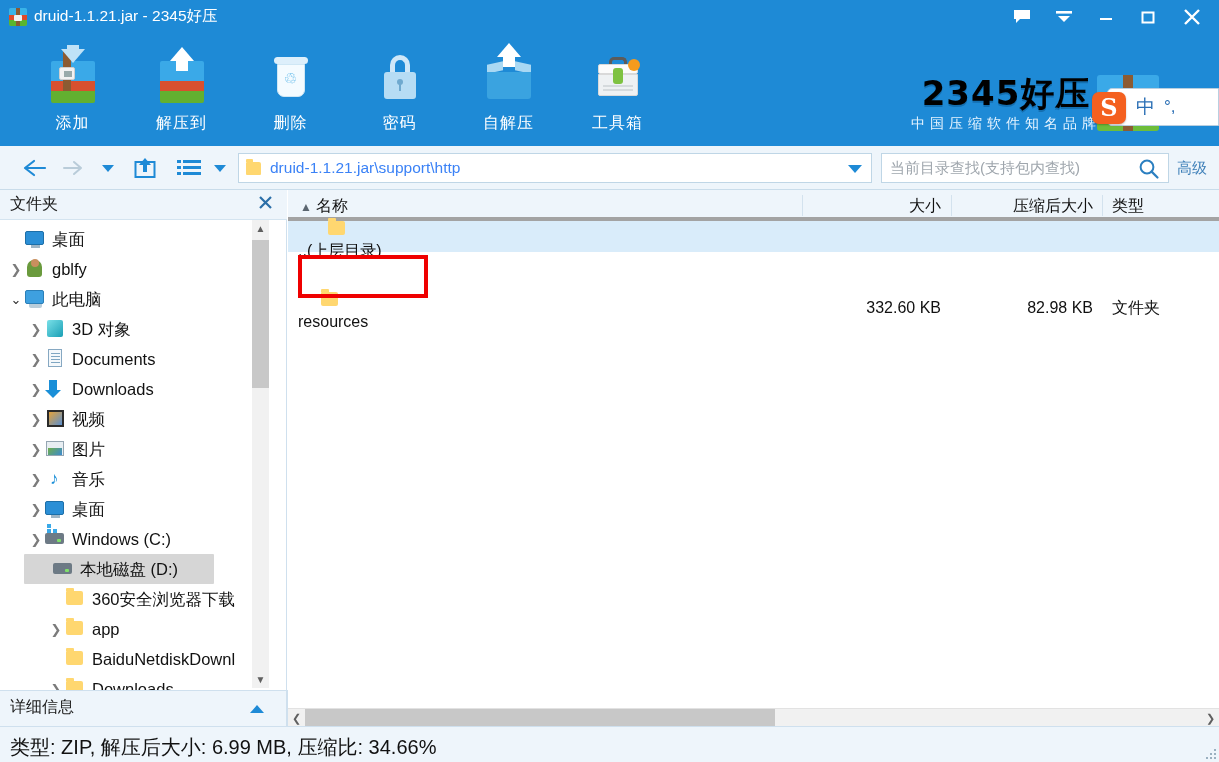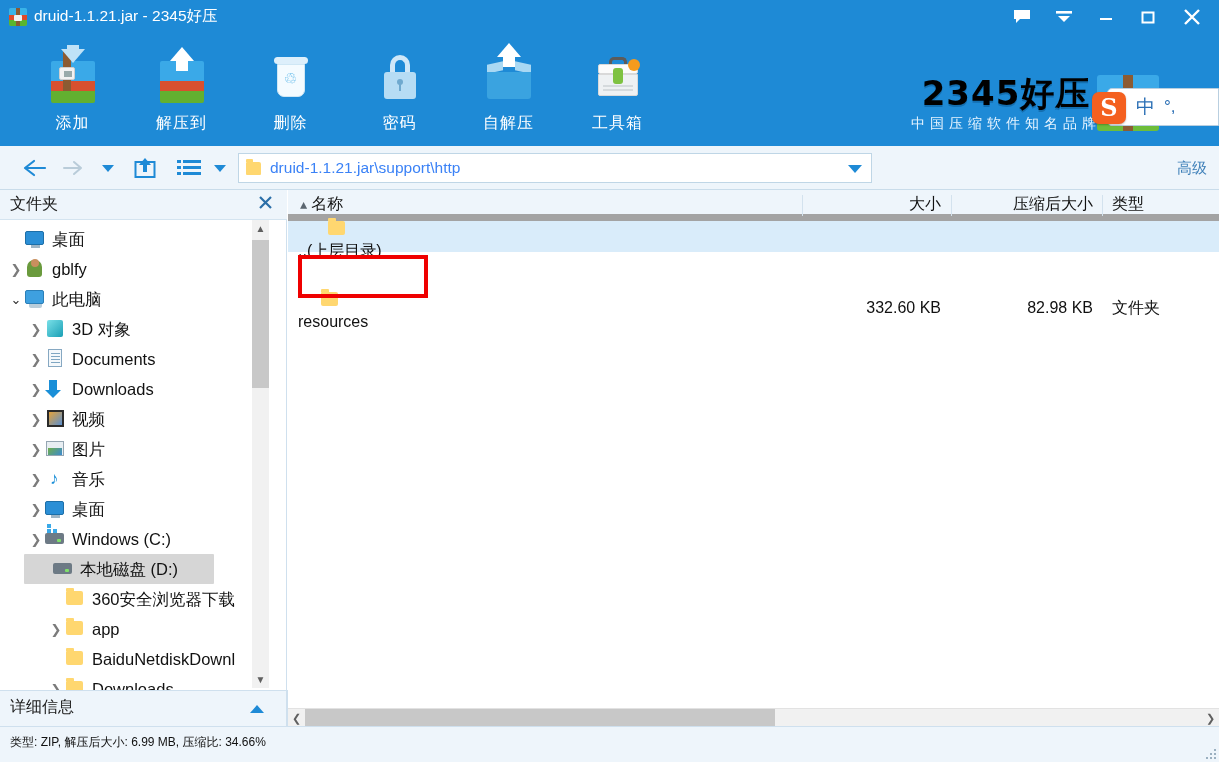--- a/index.html
+++ b/index.html
@@ -234,21 +234,21 @@
   .details .t{ position:absolute; left:10px; top:6px; font-size:16px; color:#1a1a1a; }
   .details .caretup{
     position:absolute; right:22px; top:14px; width:0; height:0;
     border-left:7px solid transparent; border-right:7px solid transparent; border-bottom:8px solid #1e8ad6;
   }
 
   
   .filelist{ position:absolute; left:288px; top:190px; width:931px; height:500px; background:#ffffff; }
   .fl-head{
     position:absolute; left:0; top:0; width:931px; height:31px;
-    background:#eef5fb; border-bottom:7px solid #a3a3a3;font-family:Liberation Mono, monospace;
+    background:#eef5fb; border-bottom:4px solid #a3a3a3;
   }
   .fl-col{ position:absolute; top:0; height:31px; line-height:31px; font-size:16px; color:#111; }
   .fl-col .sep{ position:absolute; right:0; top:5px; width:1px; height:21px; background:#d3e2ee; }
   .c-name{ left:0; width:515px; padding-left:12px; }
   .c-name .sortarrow{ color:#5b6670; font-size:12px; margin-right:4px; }
   .c-size{ left:515px; width:149px; text-align:right; padding-right:11px; }
   .c-pack{ left:664px; width:151px; text-align:right; padding-right:10px; }
   .c-type{ left:815px; width:116px; padding-left:9px; }
 
   .fl-body{ position:absolute; left:0; top:31px; width:931px; height:469px; }
@@ -275,21 +275,21 @@
   .hsb .lf,.hsb .rt{ position:absolute; top:0; width:17px; height:18px; display:flex; align-items:center; justify-content:center; color:#606060; font-size:11px; }
   .hsb .lf{ left:0; } .hsb .rt{ right:0; }
   .hsb .thumb{ position:absolute; left:17px; top:0; width:470px; height:18px; background:#c8c8c8; }
 
   
   .vline{ position:absolute; left:287px; top:690px; width:1px; height:36px; background:#cfe0ee; }
   .statusbar{
     position:absolute; left:0; top:726px; width:1219px; height:36px;
     background:#eef5fb; border-top:1px solid #cfe0ee;
   }
-  .statusbar .txt{ position:absolute; left:10px; top:7px; font-size:12px; color:#111; white-space:nowrap; }
+  .statusbar .txt{ position:absolute; left:10px; top:7px; font-size:20px; color:#111; white-space:nowrap; }
   .grip{ position:absolute; right:3px; bottom:3px; width:10px; height:10px; }
   .grip i{ position:absolute; width:2px; height:2px; background:#9bb0c0; display:block; }
 </style>
 </head>
 <body>
 
 <div id="app">
 
   <div class="titlebar">
     <div class="tb-icon">
@@ -473,20 +473,29 @@
         </svg>
     </div>
   </div>
 
   <div class="addr">
     <div class="folder"></div>
     <div class="path">druid-1.1.21.jar\support\http</div>
     <div class="caret"></div>
   </div>
 
+  <div class="search">
+    <div class="ph">当前目录查找(支持包内查找)</div>
+    <div class="mag">
+      <svg width="22" height="22" viewBox="0 0 22 22">
+        <circle cx="9" cy="9" r="6.4" fill="none" stroke="#2b7fc0" stroke-width="2"></circle>
+        <path d="M13.6 13.6 L19.5 19.5" stroke="#2b7fc0" stroke-width="2.2" stroke-linecap="round"></path>
+      </svg>
+    </div>
+  </div>
   <div class="adv">高级</div>
 
   <div class="leftpanel">
     <div class="lp-head">
       <div class="t">文件夹</div>
       <div class="x">
         <svg width="15" height="15" viewBox="0 0 15 15">
             <path d="M2 2 L13 13 M13 2 L2 13" stroke="#2b6fa8" stroke-width="2.2" fill="none"></path>
           </svg>
       </div>

